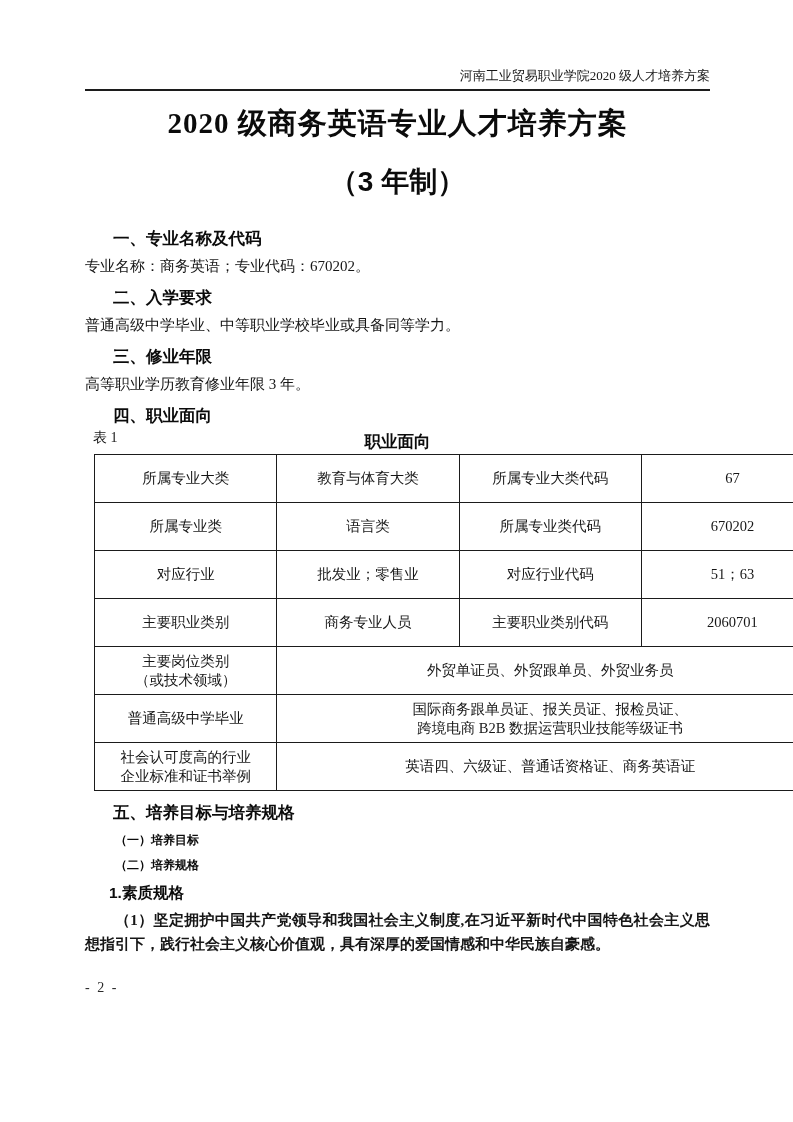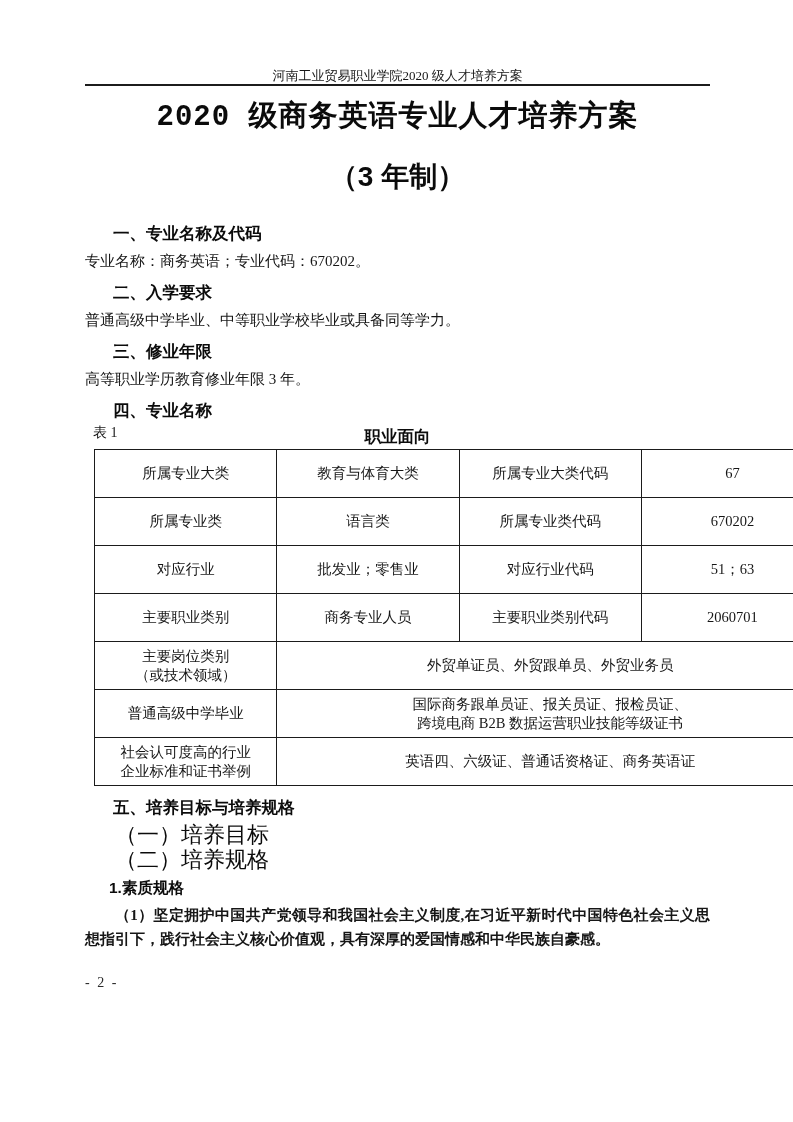--- a/index.html
+++ b/index.html
@@ -5,28 +5,28 @@
   html,body{margin:0;padding:0;}
   body{
     width:793px;height:1122px;overflow:hidden;
     background:#ffffff;color:#161616;
     font-family:"Liberation Serif",serif;
   }
   .page{position:relative;width:793px;height:1122px;background:#fff;}
   .content{margin:0 83px 0 85px;}
 
   .doc-header{
-    display:flex;justify-content:center;align-items:flex-end;
-    padding-top:67px;border-bottom:2px solid #1c1c1c;
+    display:flex;justify-content:flex-end;align-items:flex-end;
+    padding-top:67px;padding-bottom:5px;border-bottom:2px solid #1c1c1c;
     font-size:13px;line-height:17px;
   }
 
   .doc-title{
     margin-top:13px;text-align:center;
-    font-family:Liberation Mono, monospace;font-weight:bold;
+    font-family:Liberation Serif, serif;font-weight:bold;
     font-size:29px;line-height:38px;letter-spacing:1px;color:#0b0b0b;
   }
   .doc-subtitle{
     margin-top:21px;text-align:center;
     font-family:"Liberation Sans",sans-serif;font-weight:bold;
     font-size:28px;line-height:37px;color:#0b0b0b;
   }
 
   .sec-heading{
     font-family:"Liberation Sans",sans-serif;font-weight:bold;
@@ -48,22 +48,22 @@
   }
   table.occ-table td{
     border:1.5px solid #1b1b1b;
     text-align:center;vertical-align:middle;
     font-size:14.5px;line-height:19px;height:43px;
     padding:2px 4px;
   }
   .preline{white-space:pre-line;}
 
   .sub-heading{
-    font-family:"Liberation Sans",sans-serif;font-weight:normal;
-    font-size:22px;line-height:22px;padding-left:30px;color:#0b0b0b;
+    font-family:"Liberation Sans",sans-serif;font-weight:bold;
+    font-size:12px;line-height:22px;padding-left:30px;color:#0b0b0b;
   }
   .num-heading{
     font-family:"Liberation Sans",sans-serif;font-weight:bold;
     font-size:15.5px;line-height:20px;padding-left:24px;color:#0b0b0b;
   }
   .para{
     font-size:15px;line-height:24px;text-align:justify;
     text-indent:30px;margin-top:4px;
   }
   .footer-page{
@@ -86,21 +86,21 @@
 
     <div class="sec-heading mt-h1">一、专业名称及代码</div>
     <div class="body-line">专业名称：商务英语；专业代码：670202。</div>
 
     <div class="sec-heading mt-h">二、入学要求</div>
     <div class="body-line">普通高级中学毕业、中等职业学校毕业或具备同等学力。</div>
 
     <div class="sec-heading mt-h">三、修业年限</div>
     <div class="body-line">高等职业学历教育修业年限 3 年。</div>
 
-    <div class="sec-heading mt-h">四、专业名称</div>
+    <div class="sec-heading mt-h">四、职业面向</div>
 
     <div class="table-caption">
       <span class="cap-label">表 1</span>
       <span class="cap-title">职业面向</span>
     </div>
 
     <table class="occ-table">
       <colgroup>
           <col style="width:25%">
           <col style="width:25%">

